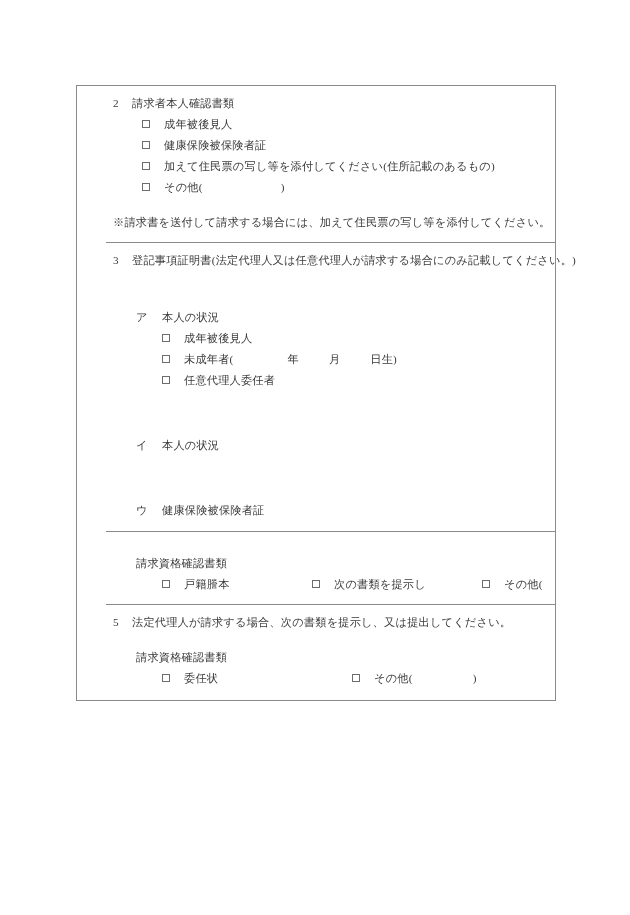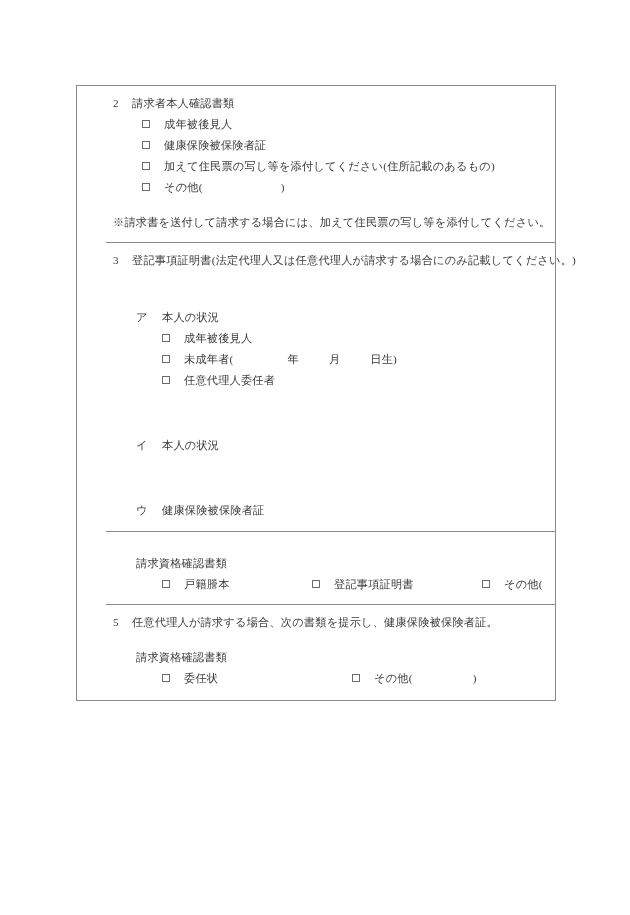--- a/index.html
+++ b/index.html
@@ -203,28 +203,28 @@
 
     <div class="spacer-lg"></div>
   </div>
 
   <div class="section sec-4">
 
 
     <div class="line group-label">請求資格確認書類</div>
 
     <div class="line check-row inline-group">
-      <span class="opt col-a"><span class="cbox"></span><span>戸籍謄本</span></span><span class="opt col-b"><span class="cbox"></span><span>登記事項証明書</span></span><span class="opt col-c"><span class="cbox"></span><span>その他(</span><span class="gap-paren-wide"></span><span>)</span></span>
+      <span class="opt col-a"><span class="cbox"></span><span>戸籍謄本</span></span><span class="opt col-b"><span class="cbox"></span><span>次の書類を提示し</span></span><span class="opt col-c"><span class="cbox"></span><span>その他(</span><span class="gap-paren-wide"></span><span>)</span></span>
     </div>
   </div>
 
   <div class="section sec-5">
 
     <div class="line heading">
-      <span class="num">5</span><span>任意代理人が請求する場合、次の書類を提示し、健康保険被保険者証。</span>
+      <span class="num">5</span><span>法定代理人が請求する場合、次の書類を提示し、又は提出してください。</span>
     </div>
 
     <div class="line group-label">請求資格確認書類</div>
 
     <div class="line check-row inline-group">
       <span class="opt col-w"><span class="cbox"></span><span>委任状</span></span><span class="opt"><span class="cbox"></span><span>その他(</span><span class="gap-paren-narrow"></span><span>)</span></span>
     </div>
   </div>
 
 </div>

